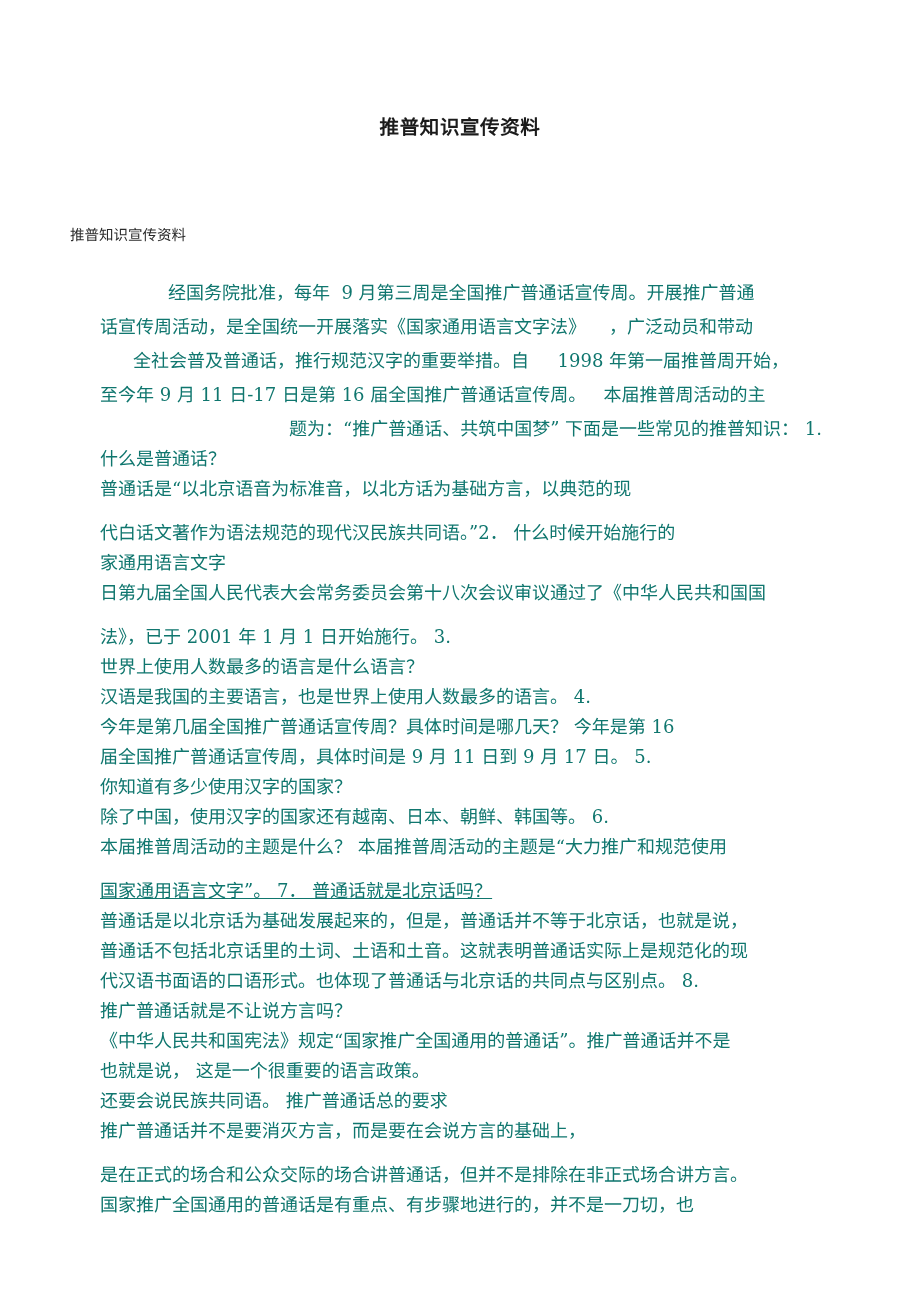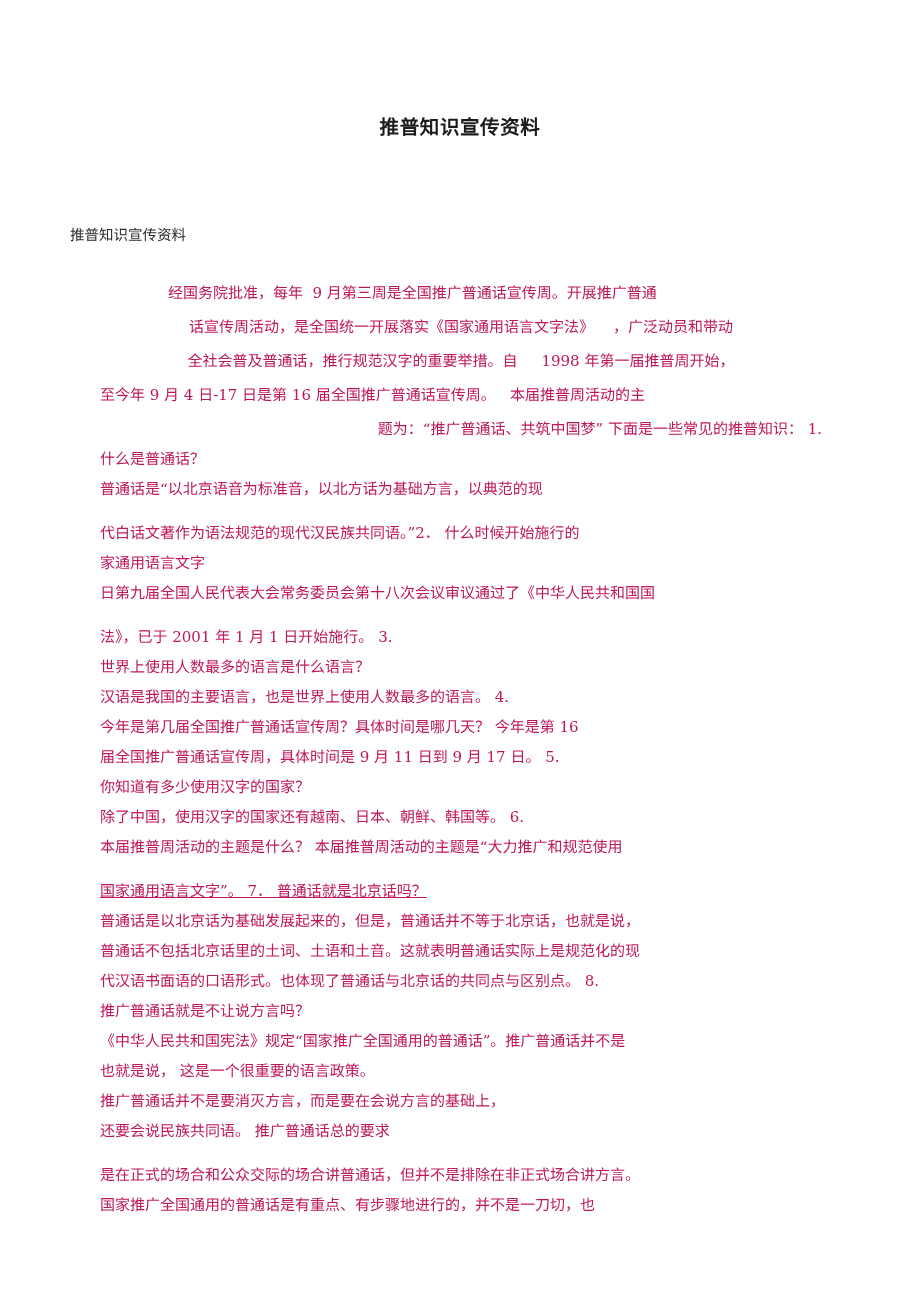--- a/index.html
+++ b/index.html
@@ -54,44 +54,44 @@
     line-height: 1;
     margin: 0;
     padding-top: 90px;
     padding-left: 70px;
     color: #2a2a2a;
     white-space: pre;
   }
 
   
   .line {
-    font-size: 15px;
+    font-size: 18px;
     line-height: 30px;
     height: 30px;
     white-space: pre;
-    color: #be185d;
+    color: #0f766e;
     font-family: "DejaVu Serif", "Liberation Serif", serif;
   }
 </style>
 </head>
 <body>
 
 <div class="page">
   <div class="content">
 
     <h1 class="doc-title">推普知识宣传资料</h1>
 
     <div class="subheading">推普知识宣传资料</div>
 
     <div class="body-block" style="padding-top: 36px;">
 
     <div class="line" style="padding-left: 68px;">经国务院批准，每年  9 月第三周是全国推广普通话宣传周。开展推广普通</div>
-        <div class="line" style="margin-top: 4px; text-align: center;">话宣传周活动，是全国统一开展落实《国家通用语言文字法》    ，广泛动员和带动</div>
+        <div class="line" style="margin-top: 4px;">话宣传周活动，是全国统一开展落实《国家通用语言文字法》    ，广泛动员和带动</div>
         <div class="line" style="margin-top: 4px; text-align: center;">全社会普及普通话，推行规范汉字的重要举措。自     1998 年第一届推普周开始，</div>
-        <div class="line" style="margin-top: 4px;">至今年 9 月 4 日-17 日是第 16 届全国推广普通话宣传周。   本届推普周活动的主</div>
+        <div class="line" style="margin-top: 4px;">至今年 9 月 11 日-17 日是第 16 届全国推广普通话宣传周。   本届推普周活动的主</div>
         <div class="line" style="margin-top: 4px; text-align: right;">题为：“推广普通话、共筑中国梦” 下面是一些常见的推普知识： 1.</div>
         <div class="line">什么是普通话？</div>
         <div class="line">普通话是“以北京语音为标准音，以北方话为基础方言，以典范的现</div>
         <div class="line" style="margin-top: 14px;">代白话文著作为语法规范的现代汉民族共同语。”2． 什么时候开始施行的</div>
         <div class="line">家通用语言文字</div>
         <div class="line">日第九届全国人民代表大会常务委员会第十八次会议审议通过了《中华人民共和国国</div>
         <div class="line" style="margin-top: 14px;">法》，已于 2001 年 1 月 1 日开始施行。 3.</div>
         <div class="line">世界上使用人数最多的语言是什么语言？</div>
         <div class="line">汉语是我国的主要语言，也是世界上使用人数最多的语言。 4.</div>
         <div class="line">今年是第几届全国推广普通话宣传周？具体时间是哪几天？ 今年是第 16</div>
@@ -99,20 +99,20 @@
         <div class="line">你知道有多少使用汉字的国家？</div>
         <div class="line">除了中国，使用汉字的国家还有越南、日本、朝鲜、韩国等。 6.</div>
         <div class="line">本届推普周活动的主题是什么？ 本届推普周活动的主题是“大力推广和规范使用</div>
         <div class="line" style="margin-top: 14px; text-decoration: underline;">国家通用语言文字”。 7． 普通话就是北京话吗？</div>
         <div class="line">普通话是以北京话为基础发展起来的，但是，普通话并不等于北京话，也就是说，</div>
         <div class="line">普通话不包括北京话里的土词、土语和土音。这就表明普通话实际上是规范化的现</div>
         <div class="line">代汉语书面语的口语形式。也体现了普通话与北京话的共同点与区别点。 8.</div>
         <div class="line">推广普通话就是不让说方言吗？</div>
         <div class="line">《中华人民共和国宪法》规定“国家推广全国通用的普通话”。推广普通话并不是</div>
         <div class="line">也就是说， 这是一个很重要的语言政策。</div>
+        <div class="line">还要会说民族共同语。 推广普通话总的要求</div>
         <div class="line">推广普通话并不是要消灭方言，而是要在会说方言的基础上，</div>
-        <div class="line">还要会说民族共同语。 推广普通话总的要求</div>
         <div class="line" style="margin-top: 14px;">是在正式的场合和公众交际的场合讲普通话，但并不是排除在非正式场合讲方言。</div>
         <div class="line">国家推广全国通用的普通话是有重点、有步骤地进行的，并不是一刀切，也</div>
       </div>
 
   </div>
 </div>
 
 </body></html>

